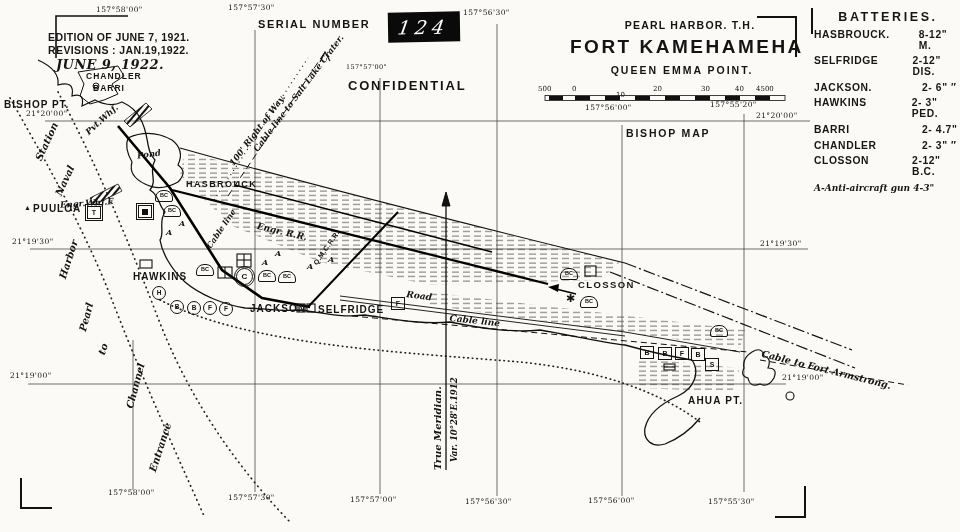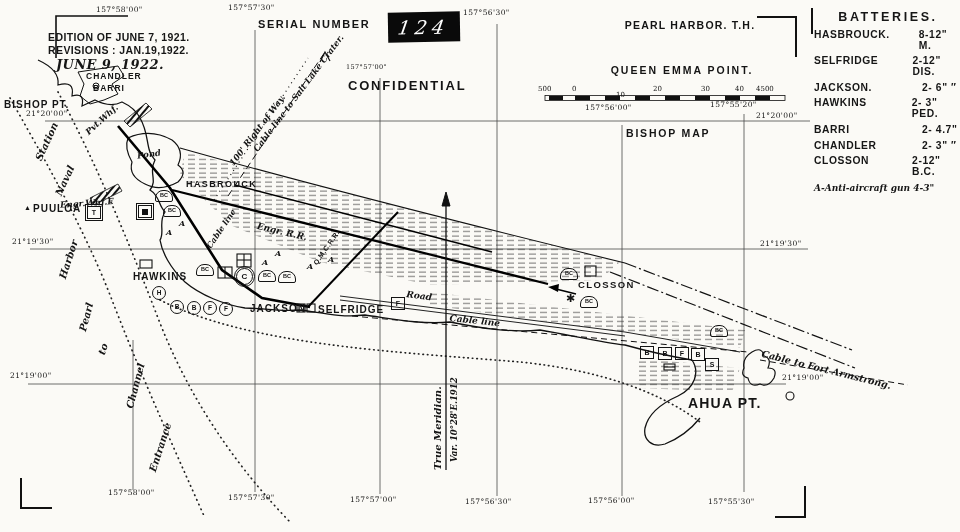--- a/index.html
+++ b/index.html
@@ -177,20 +177,21 @@
     <div class="l l3">JUNE 9, 1922.</div>
   </div>
 
   <span class="lbl seriallbl">SERIAL NUMBER</span>
   <div class="serialbox">
     <span>124</span>
   </div>
   <span class="lbl confid">CONFIDENTIAL</span>
 
   <span class="lbl title-region">PEARL HARBOR. T.H.</span>
+  <span class="lbl title-name">FORT KAMEHAMEHA</span>
   <span class="lbl title-sub">QUEEN EMMA POINT.</span>
   <span class="lbl general">BISHOP MAP</span>
 
   <span class="lbl tick" style="left:538px;top:86px">500</span>
   <span class="lbl tick" style="left:572px;top:86px">0</span>
   <span class="lbl tick" style="left:616px;top:92px">10</span>
   <span class="lbl tick" style="left:653px;top:86px">20</span>
   <span class="lbl tick" style="left:701px;top:86px">30</span>
   <span class="lbl tick" style="left:735px;top:86px">40</span>
   <span class="lbl tick" style="left:756px;top:86px">4500</span>
@@ -248,21 +249,21 @@
   <span class="lbl coord" style="left:782px;top:374px">21°19'00"</span>
 
   <span class="lbl cap" style="left:86px;top:72px;font-size:8.5px">CHANDLER</span>
   <span class="lbl cap" style="left:93px;top:84px;font-size:8.5px">BARRI</span>
   <span class="lbl cap" style="left:4px;top:100px">BISHOP PT.</span>
   <span class="lbl cap" style="left:186px;top:180px;font-size:9px;letter-spacing:1.4px">HASBROUCK</span>
   <span class="lbl cap" style="left:133px;top:272px">HAWKINS</span>
   <span class="lbl cap" style="left:250px;top:304px">JACKSON</span>
   <span class="lbl cap" style="left:318px;top:305px">SELFRIDGE</span>
   <span class="lbl cap" style="left:578px;top:280px;font-size:9.5px;letter-spacing:1.4px">CLOSSON</span>
-  <span class="lbl cap" style="left:688px;top:396px;font-size:14px;letter-spacing:1.2px">AHUA PT.</span>
+  <span class="lbl cap" style="left:688px;top:396px;font-size:10px;letter-spacing:1.2px">AHUA PT.</span>
   <span class="lbl amark" style="left:24px;top:204px;font-style:normal;font-family:'Liberation Sans',sans-serif;font-size:7px">▲</span>
   <span class="lbl cap" style="left:33px;top:204px">PUULOA</span>
 
   <span class="lbl hand rot" style="left:84px;top:130px;font-size:8.5px;transform:rotate(-42deg)">Pvt.Whf.</span>
   <span class="lbl hand" style="left:60px;top:199px;font-size:8.5px;transform:rotate(-4deg)">Engr.Whf.E</span>
   <span class="lbl hand" style="left:137px;top:150px;font-size:8.5px;transform:rotate(-8deg)">Pond</span>
   <span class="lbl hand rot" style="left:258px;top:222px;transform:rotate(13deg)">Engr. R.R.</span>
   <span class="lbl cap rot" style="left:312px;top:262px;font-size:7px;letter-spacing:.4px;transform:rotate(-55deg)">Q.M.C.R.R.</span>
   <span class="lbl hand rot" style="left:407px;top:290px;transform:rotate(8deg)">Road</span>
   <span class="lbl hand rot" style="left:450px;top:314px;transform:rotate(6deg)">Cable line</span>

